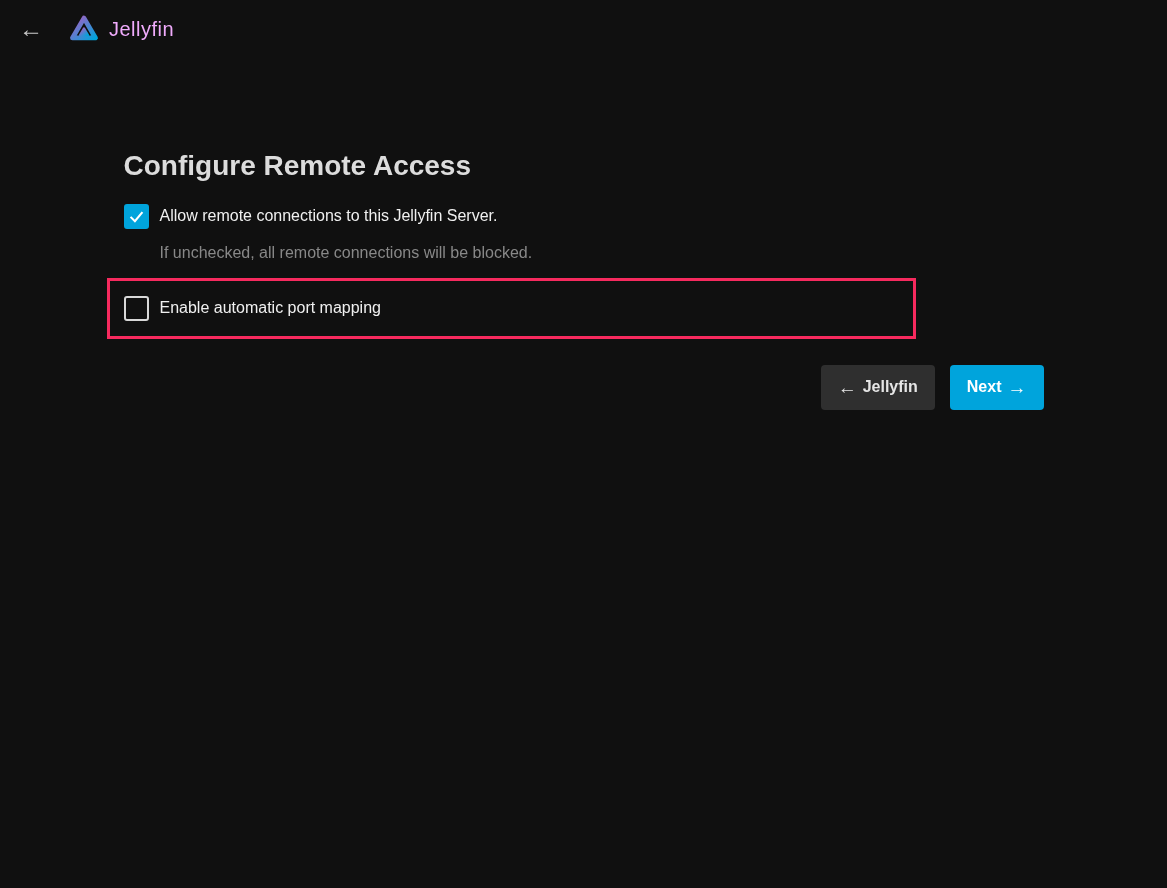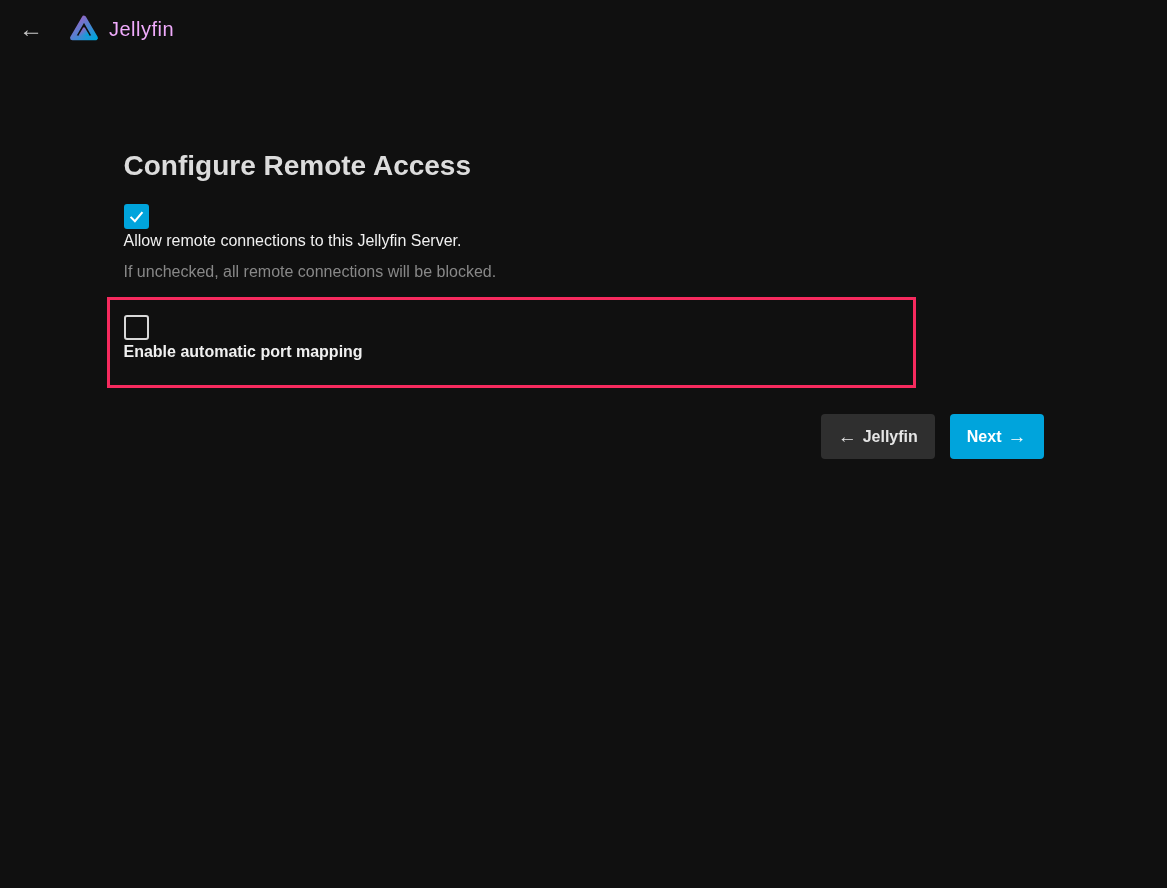--- a/index.html
+++ b/index.html
@@ -40,21 +40,20 @@
   }
   .page-title {
     color: #dcdcdc;
     font-size: 28px;
     font-weight: 700;
     margin-bottom: 22px;
   }
   .field {
     display: flex;
     align-items: flex-start;
-    flex-direction: column;
   }
   .field-plain { margin-bottom: 14px; }
   .checkbox {
     width: 25px; height: 25px; flex: none;
     margin-right: 11px;
     border-radius: 3px;
     border: 2px solid #d8d8d8;
     background: transparent;
     display: flex; align-items: center; justify-content: center;
     cursor: pointer;
@@ -69,28 +68,27 @@
   .field-label {
     color: #f0f0f0;
     font-size: 16px;
     line-height: 1.3;
     cursor: pointer;
   }
   .field-desc {
     color: #888888;
     font-size: 16px;
     line-height: 1.3;
-    margin-top: 10px;
+    margin-top: 16px;
   }
   .highlight-box {
     border: 3px solid var(--highlight, #f62a5e);
     margin-left: -17px;
     width: 809px;
-    padding: 15px 14px 23px 14px;
-    font-weight: bold;
+    padding: 15px 14px 15px 14px;
   }
   
   .button-row {
     margin-top: 26px;
     display: flex;
     justify-content: flex-end;
     gap: 15px;
   }
   .btn {
     height: 45px;

